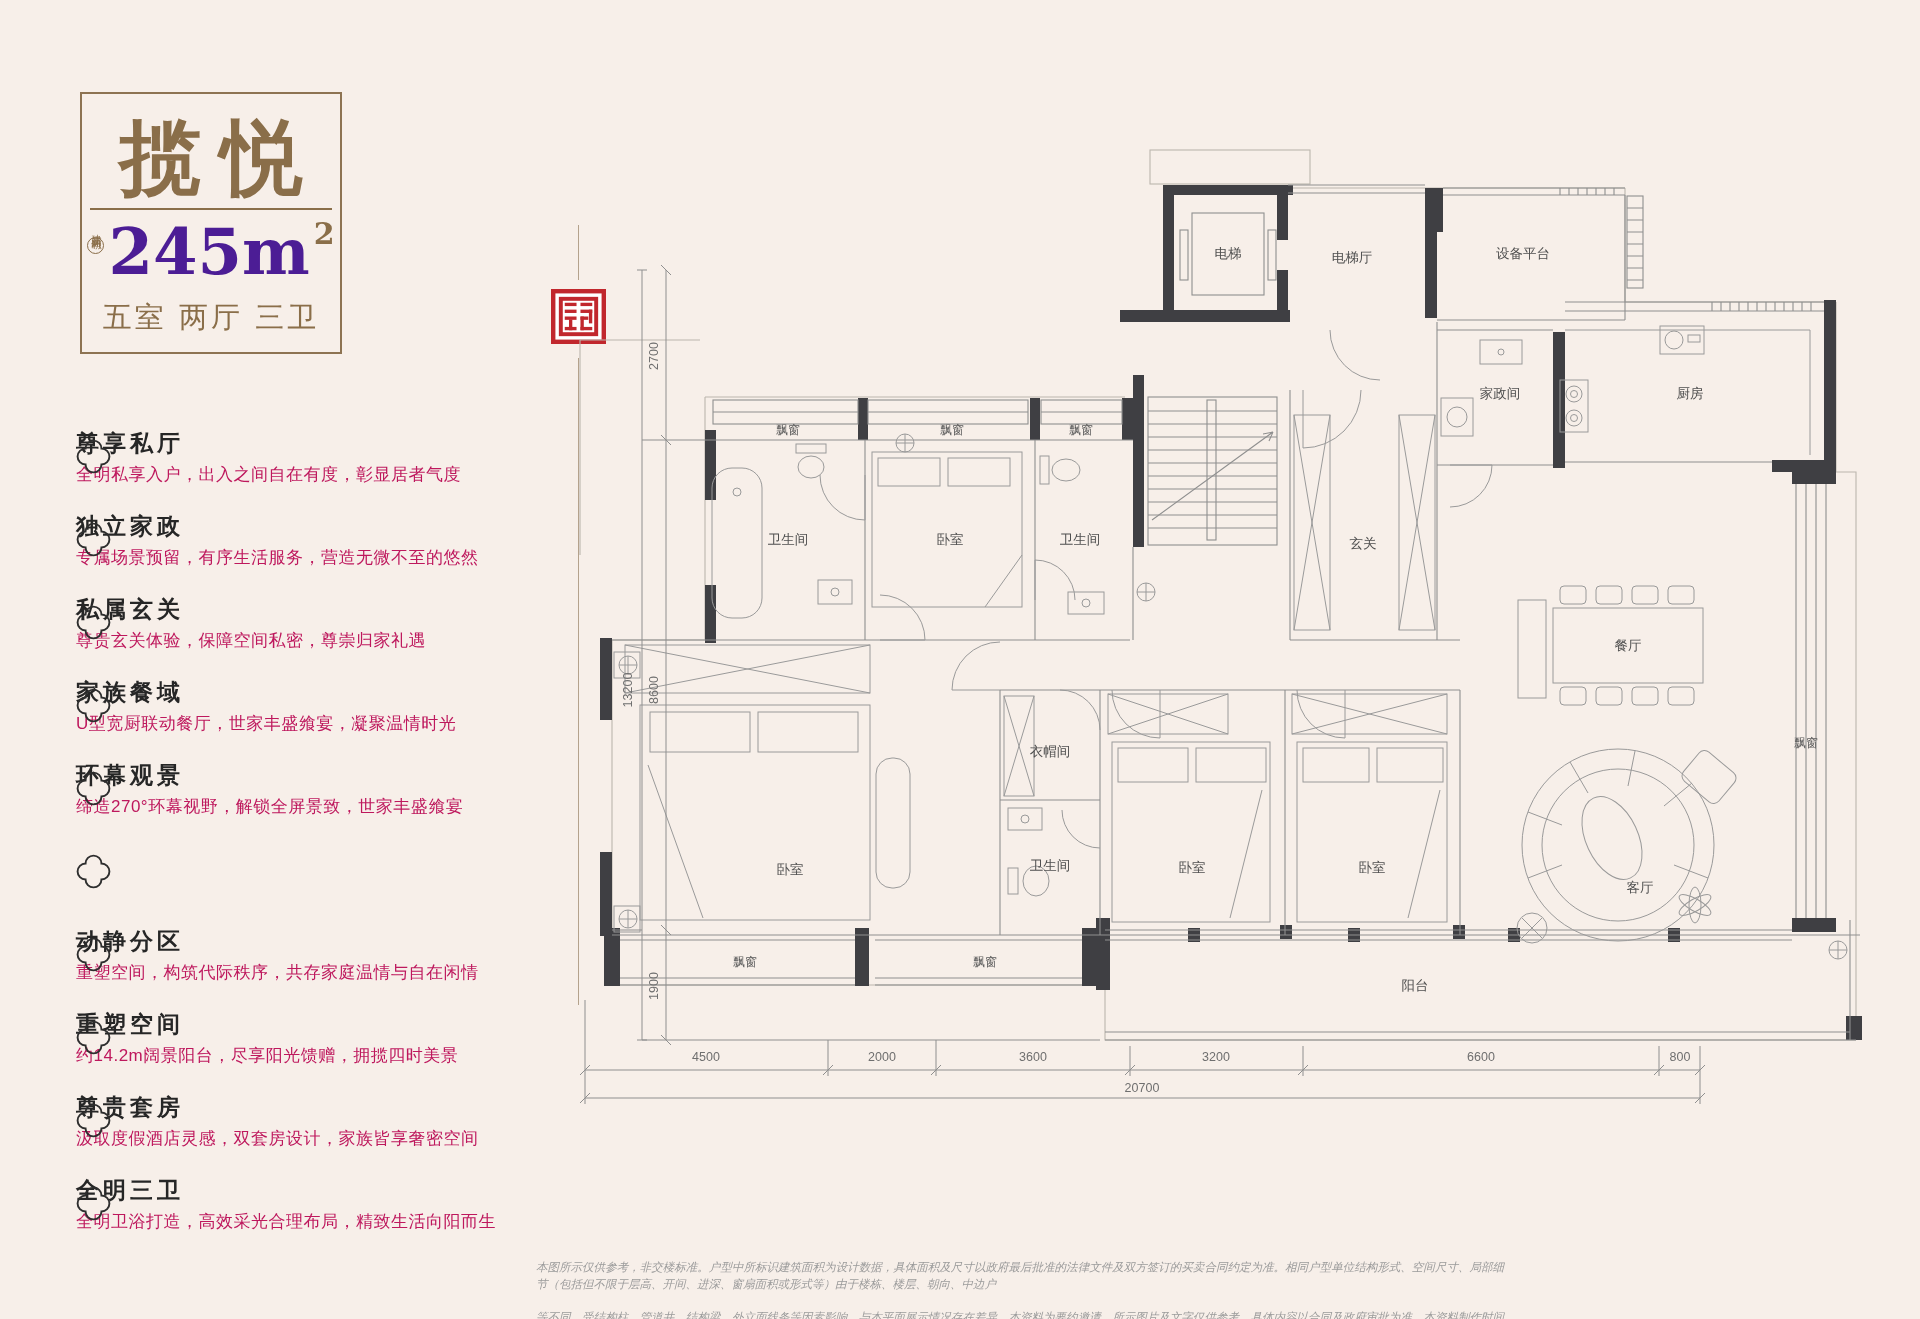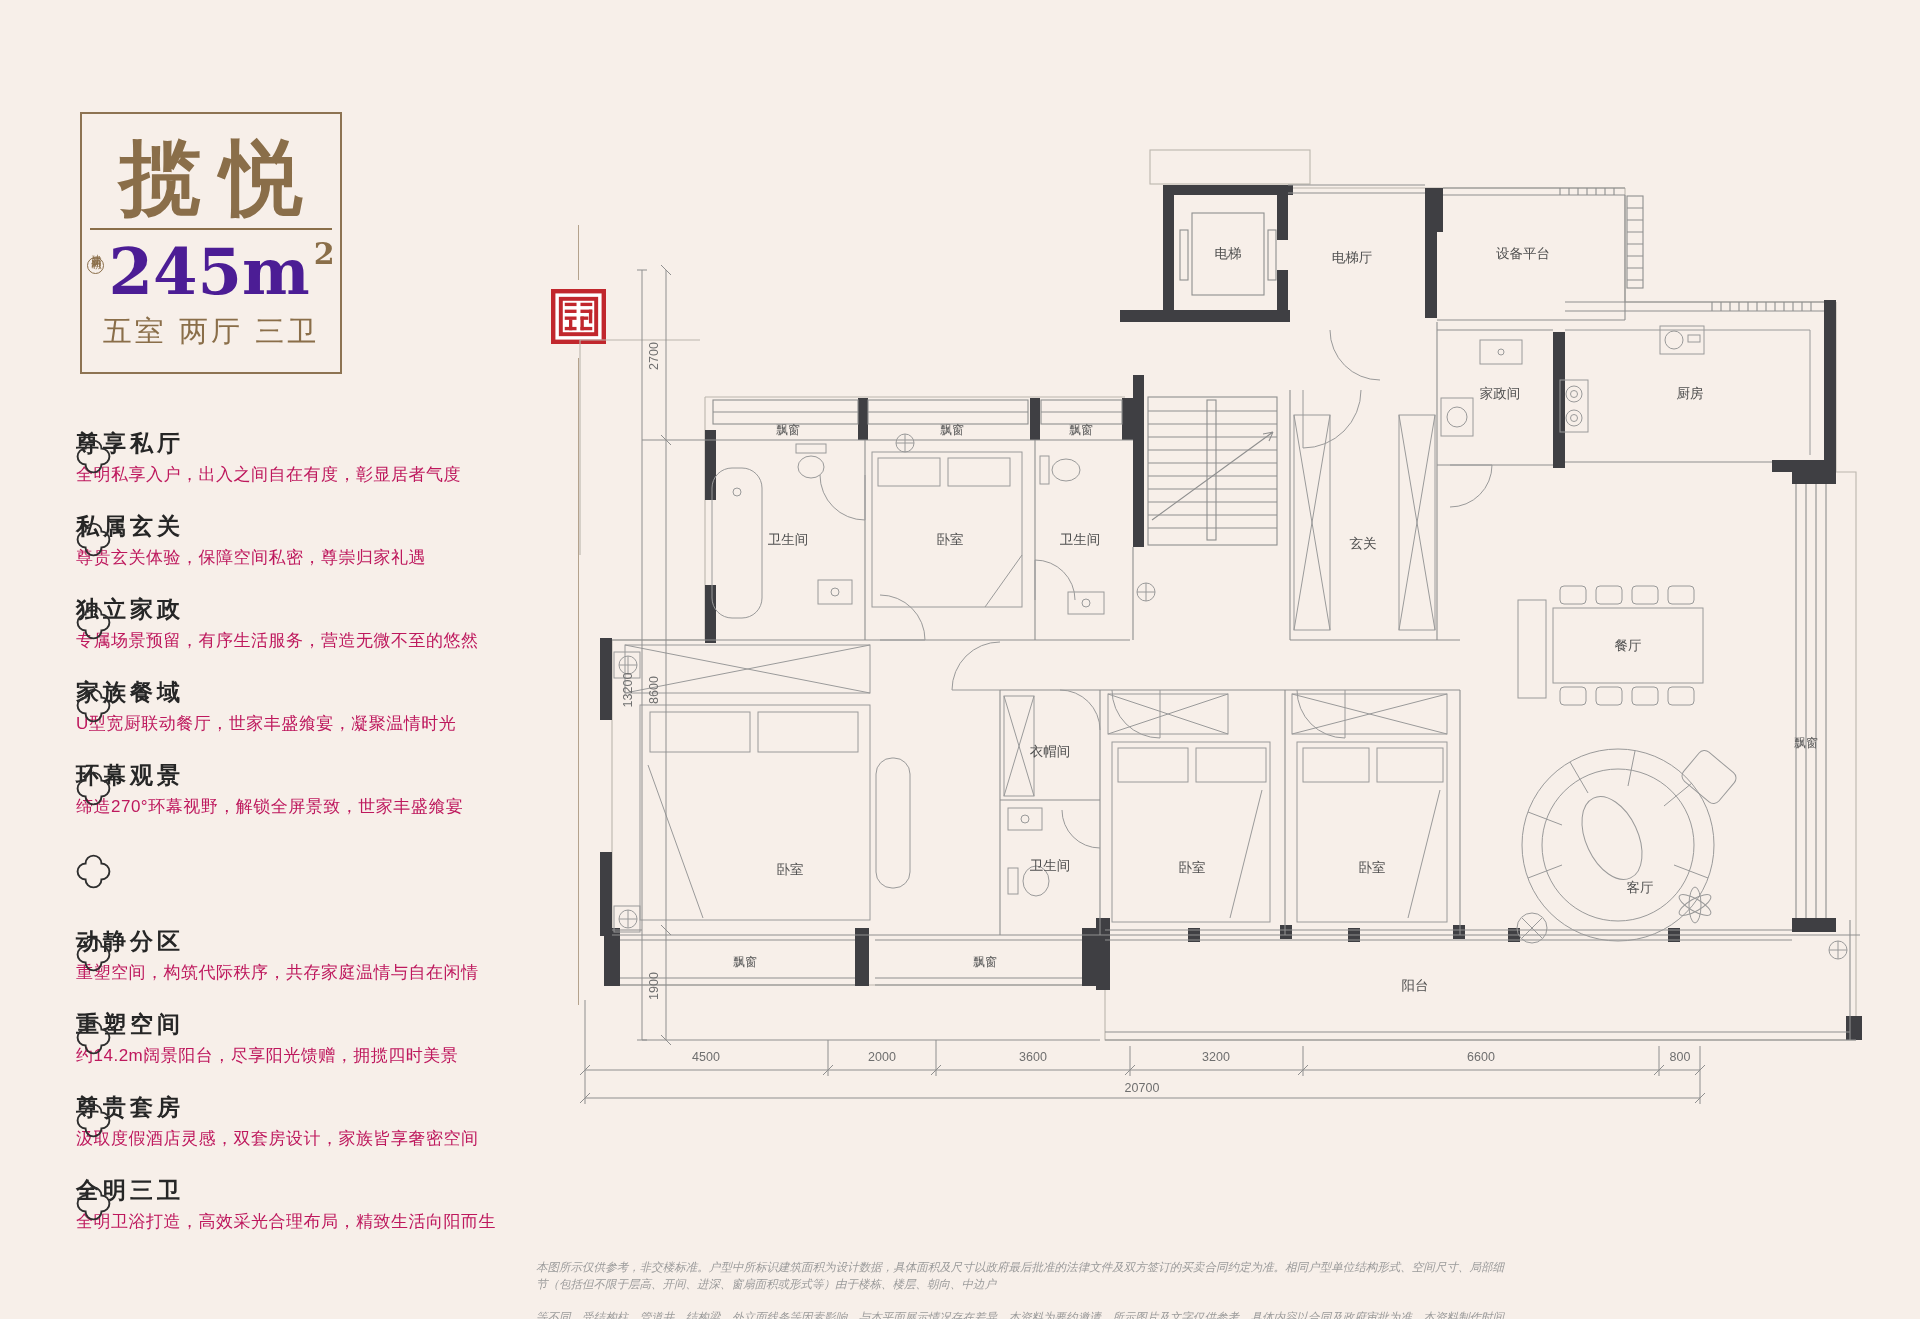--- a/index.html
+++ b/index.html
@@ -2,21 +2,21 @@
 <html><head>
 <meta charset="utf-8">
 <style>
   html,body{margin:0;padding:0;}
   body{
     width:1920px;height:1319px;position:relative;overflow:hidden;
     background:#f7efe9;font-family:"Liberation Sans",sans-serif;
   }
   
   .title-card{
-    position:absolute;left:80px;top:112px;width:262px;height:262px;
+    position:absolute;left:80px;top:92px;width:262px;height:262px;
     border:2px solid #8d7352;box-sizing:border-box;text-align:center;
   }
   .tc-name{
     margin-top:18px;font-family:"DejaVu Serif","Liberation Serif",serif;
     font-size:82px;font-weight:bold;color:#8a6e49;letter-spacing:.24em;text-indent:.24em;
     line-height:1.1;
   }
   .tc-line{height:2px;background:#8a6e49;margin:6px 8px 10px 8px;}
   .tc-area{display:flex;align-items:flex-start;justify-content:center;gap:4px;}
   .tc-area-side{display:flex;flex-direction:column;align-items:center;margin-top:6px;}
@@ -29,21 +29,21 @@
   }
   .tc-num{
     font-family:"DejaVu Serif","Liberation Serif",serif;font-weight:bold;
     font-size:64px;color:#4c1d95;line-height:1;
   }
   .tc-sup{
     font-family:"DejaVu Serif","Liberation Serif",serif;font-weight:bold;
     font-size:30px;color:#8a6e49;margin-top:-4px;
   }
   .tc-rooms{
-    margin-top:8px;font-family:"DejaVu Serif","Liberation Serif",serif;
+    margin-top:14px;font-family:"DejaVu Serif","Liberation Serif",serif;
     font-size:29px;color:#8a6e49;letter-spacing:3px;
   }
   
   .features{position:absolute;left:76px;top:430px;width:430px;}
   .feat{position:relative;height:83px;}
   .feat-icon{position:absolute;left:0;top:9px;width:35px;height:35px;}
   .feat-body{}
   .feat-title{font-size:23px;font-weight:bold;color:#262626;letter-spacing:4px;line-height:1.2;}
   .feat-desc{font-size:17px;color:#be185d;margin-top:5px;letter-spacing:.5px;}
   
@@ -93,31 +93,31 @@
     <div class="feat-body">
         <div class="feat-title">尊享私厅</div>
         <div class="feat-desc">全明私享入户，出入之间自在有度，彰显居者气度</div>
       </div>
   </div>
   <div class="feat">
     <svg class="feat-icon" viewBox="-2 -2 44 44">
         <path d="M10,10 A10,10 0 0 1 30,10 A10,10 0 0 1 30,30 A10,10 0 0 1 10,30 A10,10 0 0 1 10,10 Z" fill="none" stroke="#2e2e2e" stroke-width="2.4"></path>
       </svg>
     <div class="feat-body">
+        <div class="feat-title">独立家政</div>
+        <div class="feat-desc">专属场景预留，有序生活服务，营造无微不至的悠然</div>
+      </div>
+  </div>
+  <div class="feat">
+    <svg class="feat-icon" viewBox="-2 -2 44 44">
+        <path d="M10,10 A10,10 0 0 1 30,10 A10,10 0 0 1 30,30 A10,10 0 0 1 10,30 A10,10 0 0 1 10,10 Z" fill="none" stroke="#2e2e2e" stroke-width="2.4"></path>
+      </svg>
+    <div class="feat-body">
         <div class="feat-title">私属玄关</div>
         <div class="feat-desc">尊贵玄关体验，保障空间私密，尊崇归家礼遇</div>
-      </div>
-  </div>
-  <div class="feat">
-    <svg class="feat-icon" viewBox="-2 -2 44 44">
-        <path d="M10,10 A10,10 0 0 1 30,10 A10,10 0 0 1 30,30 A10,10 0 0 1 10,30 A10,10 0 0 1 10,10 Z" fill="none" stroke="#2e2e2e" stroke-width="2.4"></path>
-      </svg>
-    <div class="feat-body">
-        <div class="feat-title">独立家政</div>
-        <div class="feat-desc">专属场景预留，有序生活服务，营造无微不至的悠然</div>
       </div>
   </div>
   <div class="feat">
     <svg class="feat-icon" viewBox="-2 -2 44 44">
         <path d="M10,10 A10,10 0 0 1 30,10 A10,10 0 0 1 30,30 A10,10 0 0 1 10,30 A10,10 0 0 1 10,10 Z" fill="none" stroke="#2e2e2e" stroke-width="2.4"></path>
       </svg>
     <div class="feat-body">
         <div class="feat-title">家族餐域</div>
         <div class="feat-desc">U型宽厨联动餐厅，世家丰盛飨宴，凝聚温情时光</div>
       </div>

